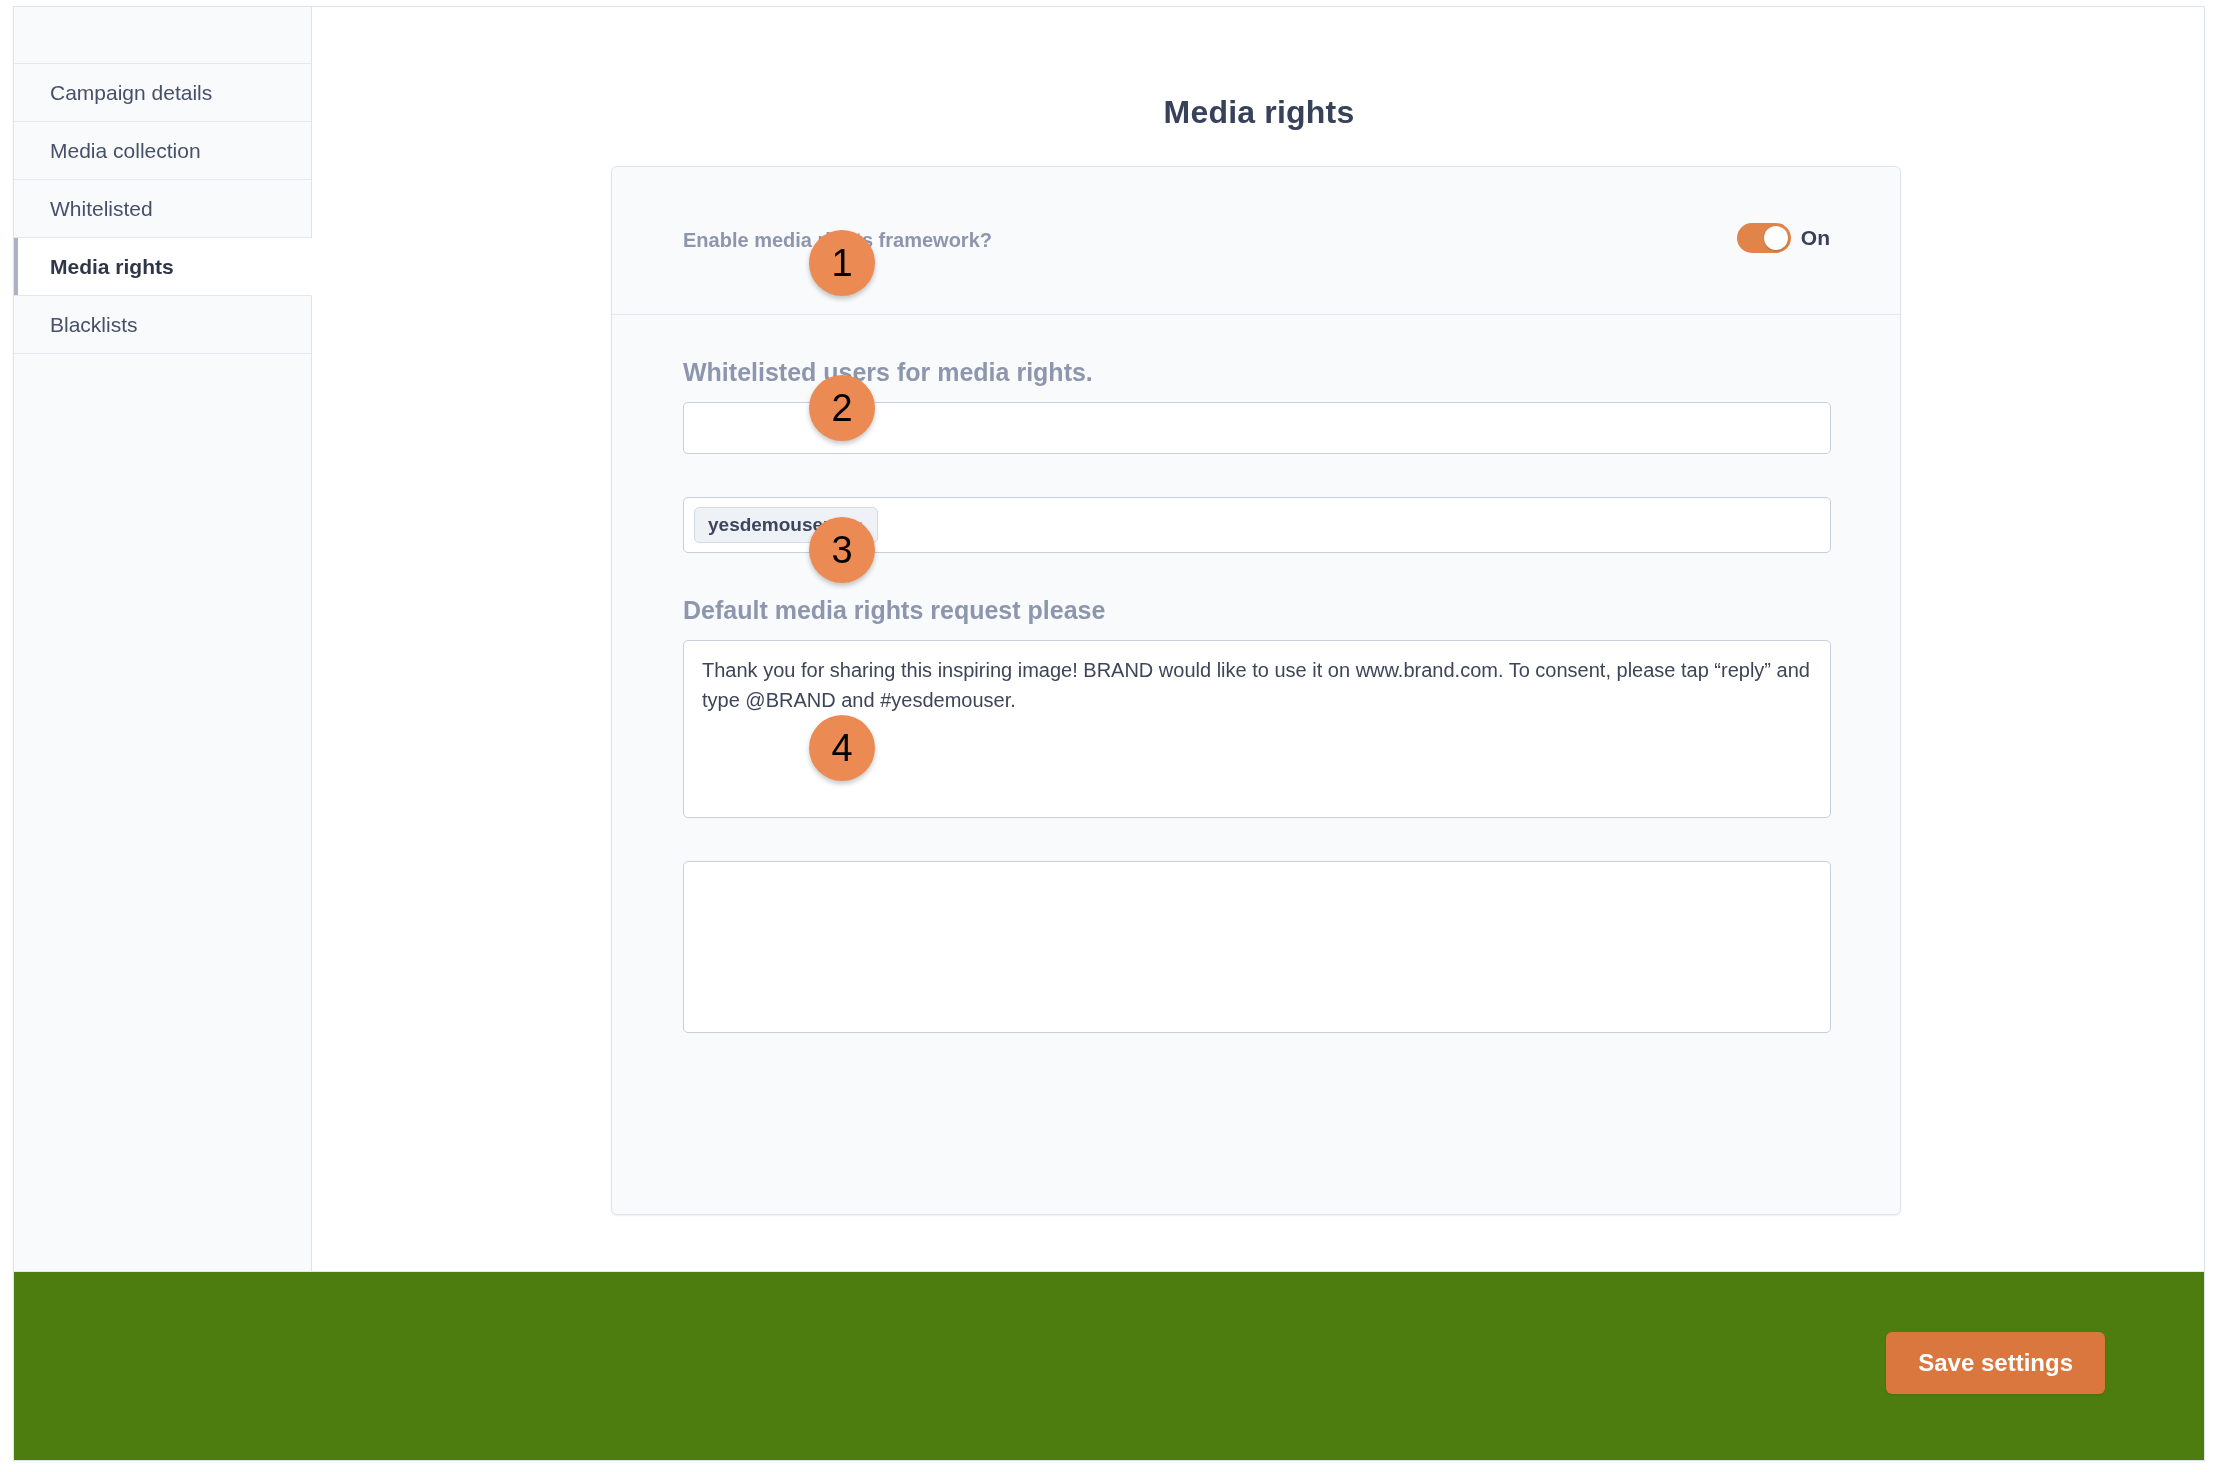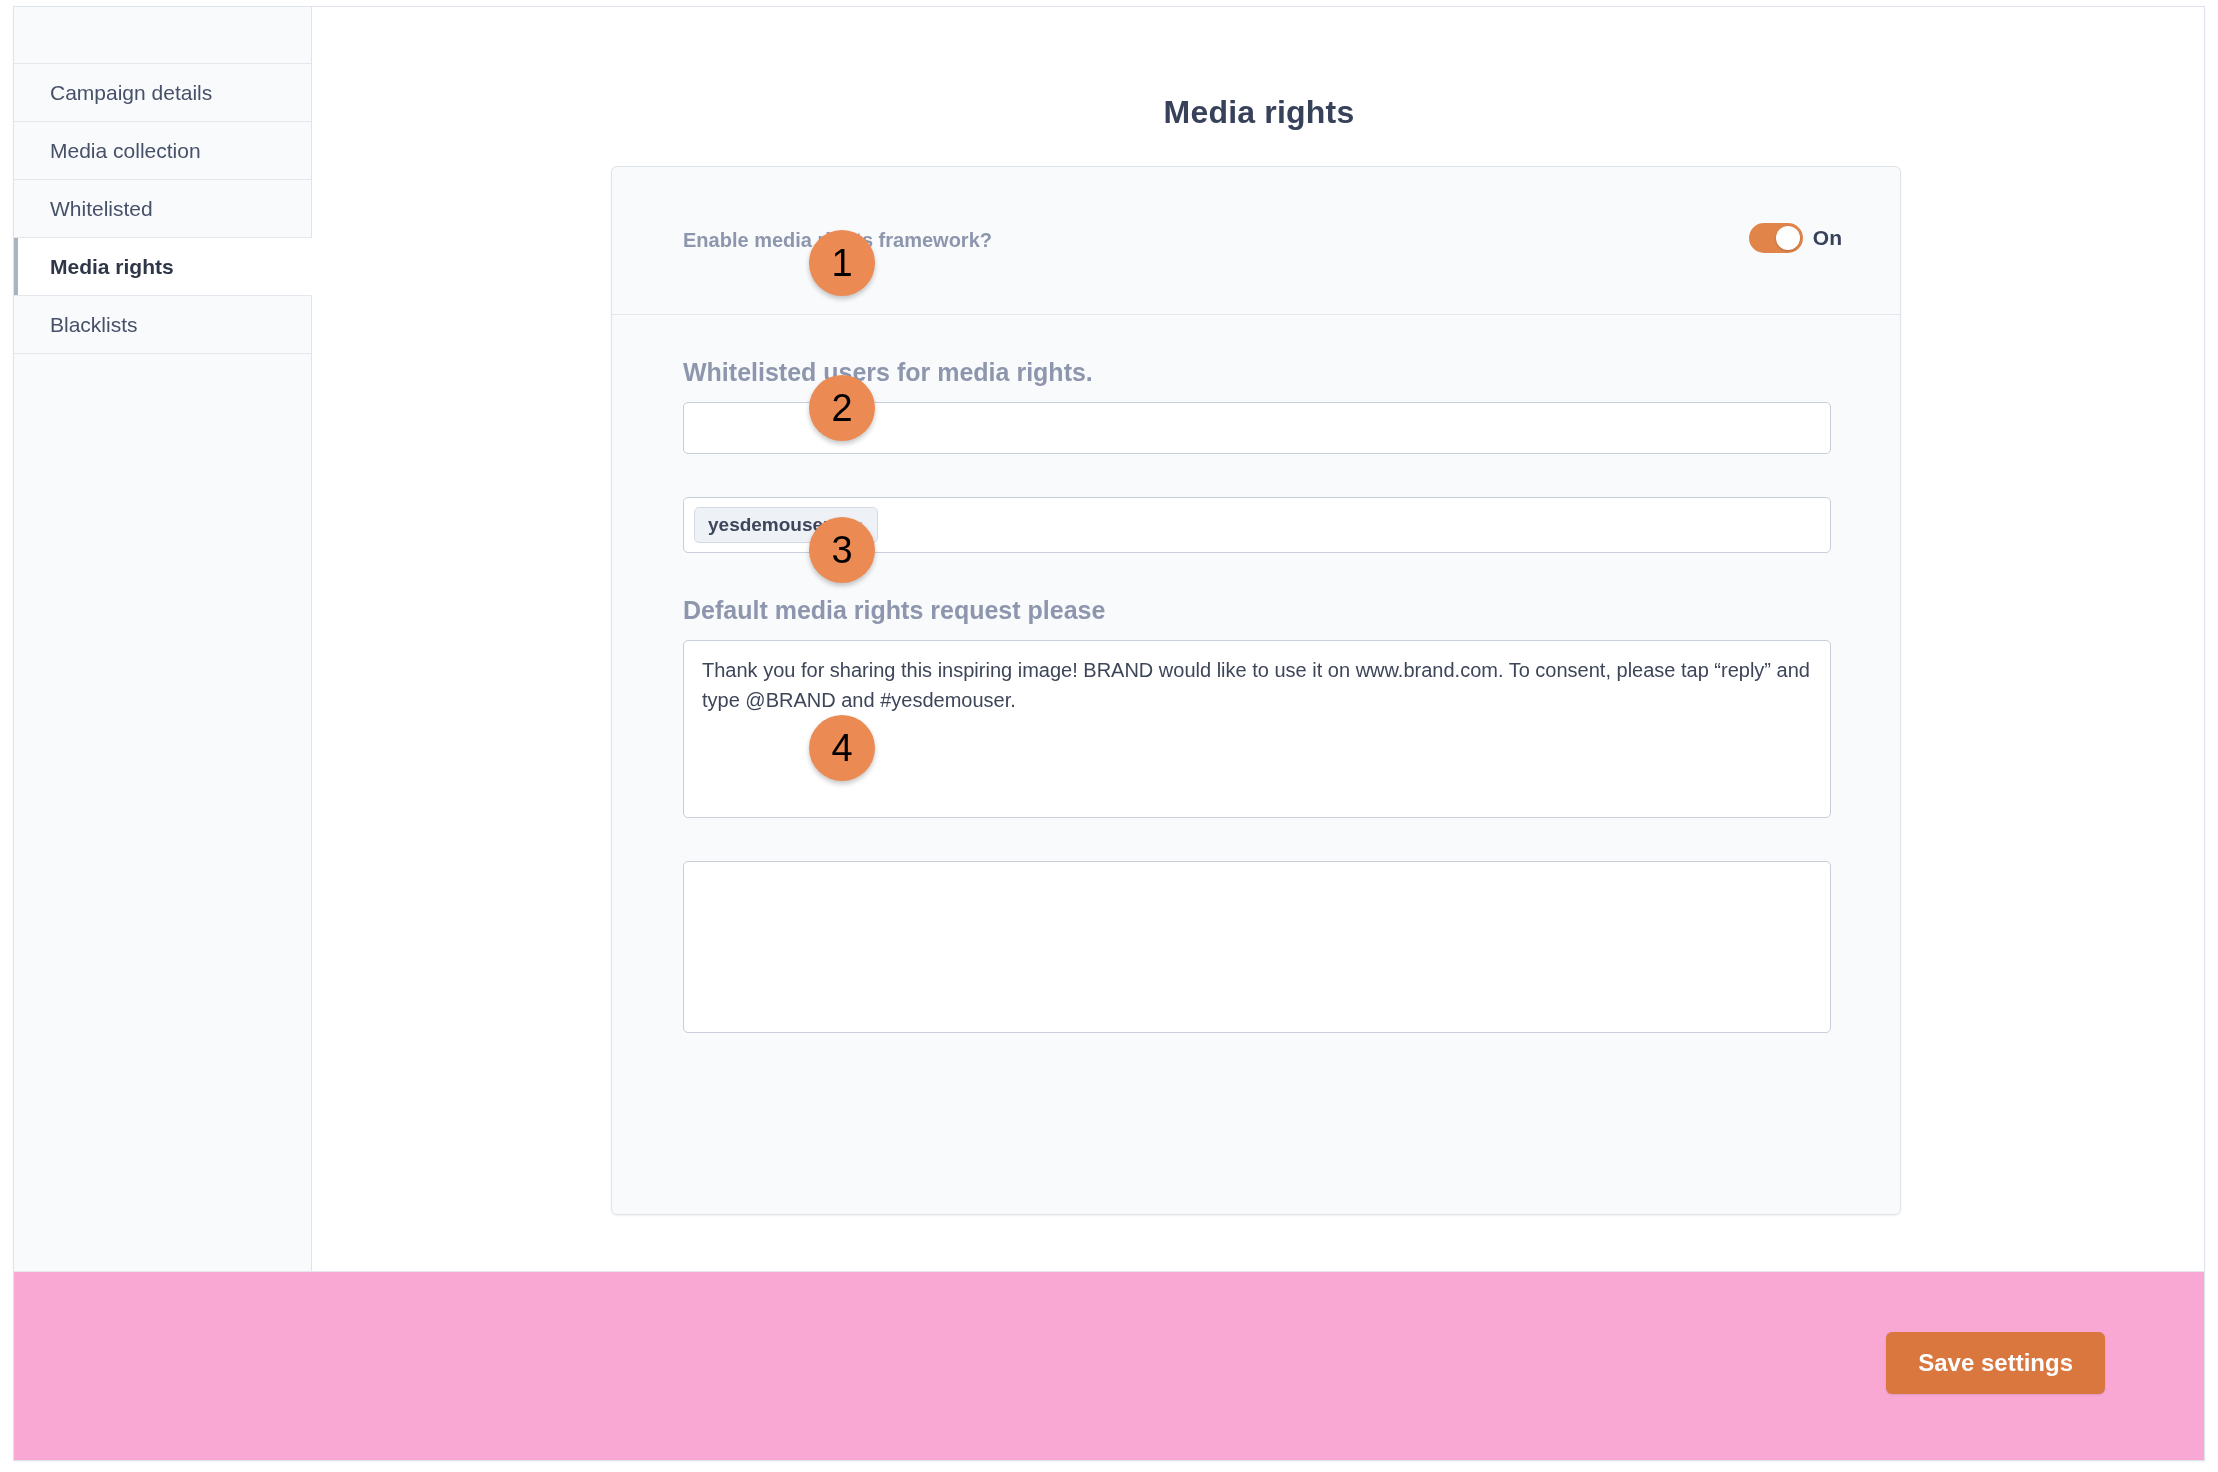--- a/index.html
+++ b/index.html
@@ -125,21 +125,21 @@
   .toggle-label {
     position: absolute;
     left: 71px;
     top: 62px;
     font-size: 20px;
     font-weight: bold;
     color: #8d96ad;
   }
   .toggle-wrap {
     position: absolute;
-    right: 58px;
+    right: 70px;
     top: 56px;
     display: flex;
     align-items: center;
     gap: 10px;
   }
   .toggle {
     width: 54px;
     height: 30px;
     border-radius: 15px;
     background: #e08449;
@@ -252,21 +252,21 @@
   .badge-3 { left: 497px; top: 510px; }
   .badge-4 { left: 497px; top: 708px; }
 
   
   .footer {
     position: absolute;
     left: 0;
     top: 1264px;
     width: 2192px;
     height: 190px;
-    background: #f9a8d4;
+    background: #4d7c0f;
     border-top: 1px solid #e3e8ef;
   }
   .save-btn {
     position: absolute;
     right: 101px;
     top: 60px;
     background: #d9773f;
     color: #ffffff;
     font-size: 24px;
     font-weight: bold;

